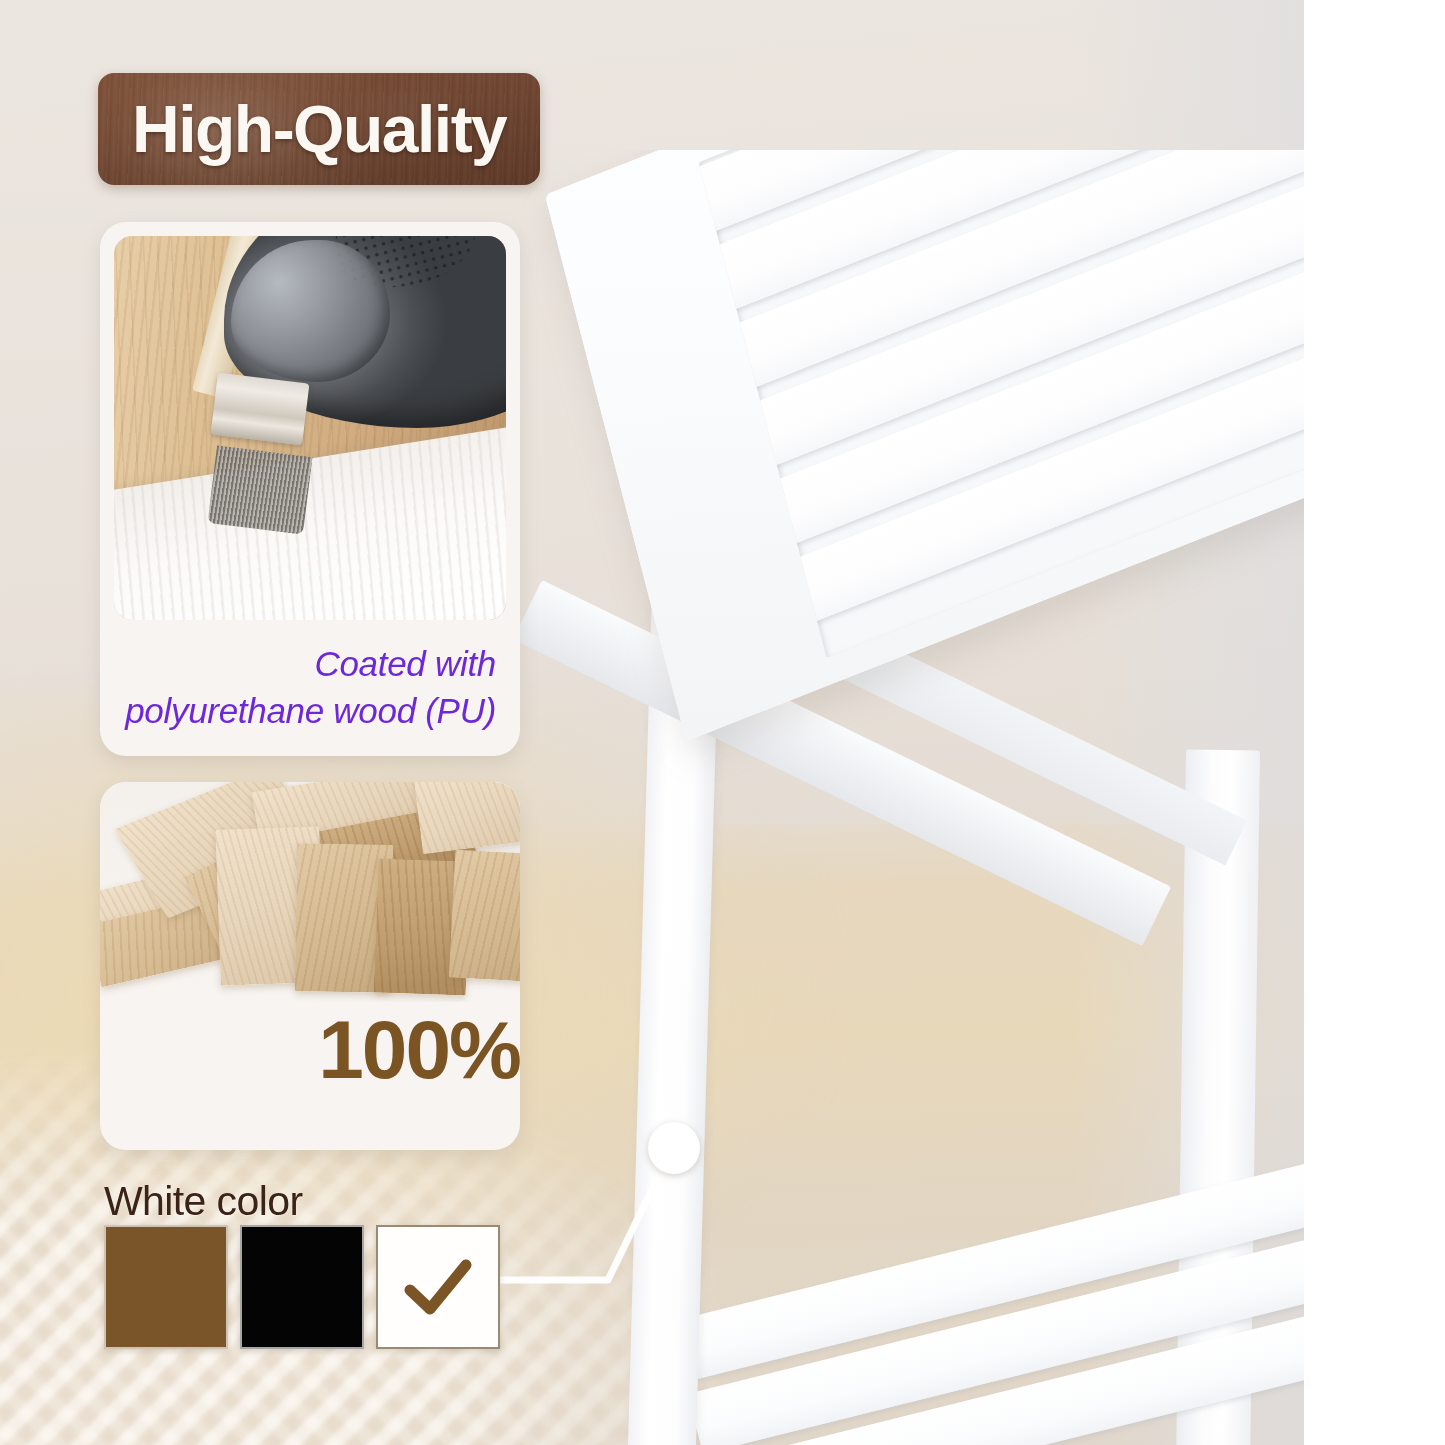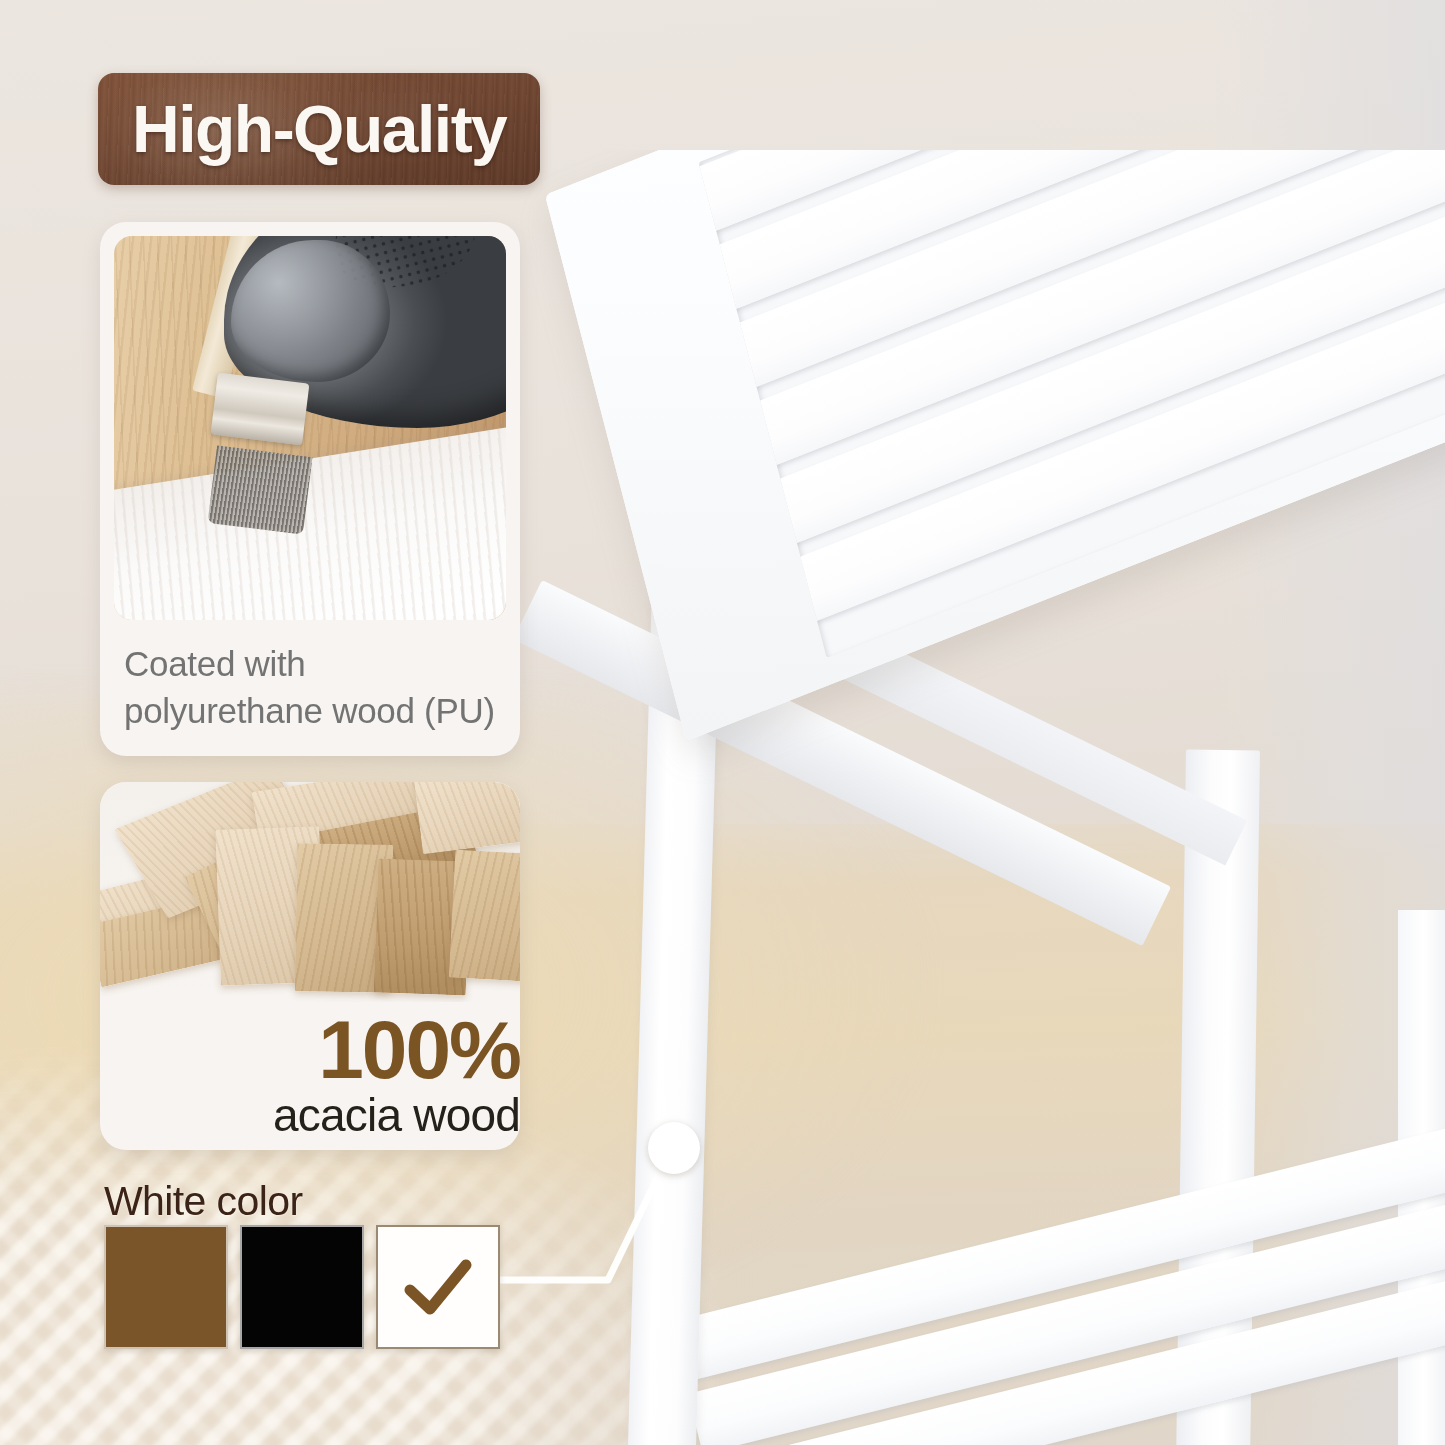--- a/index.html
+++ b/index.html
@@ -6,21 +6,21 @@
 
   html, body {
     width: 1445px;
     height: 1445px;
     overflow: hidden;
     font-family: "Liberation Sans", sans-serif;
   }
 
   #stage {
     position: relative;
-    width: 1445px;
+    width: 1304px;
     height: 1445px;
     background: #eae3dc;
     overflow: hidden;
   }
 
   
   .bg-wall {
     position: absolute;
     inset: 0;
     background:
@@ -471,27 +471,28 @@
     background:
       repeating-linear-gradient(84deg,
         rgba(128,92,50,0.22) 0px,
         rgba(128,92,50,0.22) 1.5px,
         transparent 2.5px, transparent 8px),
       linear-gradient(170deg, #cfb084 0%, #bf9c6e 60%, #ae8b5d 100%);
   }
 
   .card-caption {
     width: 100%;
-    text-align: left;
-    color: #737373;
+    text-align: right;
+    color: #6d28d9;
     font-size: 35px;
     font-weight: 500;
     line-height: 1.28;
     letter-spacing: -0.3px;
     padding: 22px 10px 0 10px;
+    font-style: italic;
   }
 
   #card-wood .wood-text {
     padding: 10px 0 0 0;
     text-align: right;
   }
   #txt-100 {
     color: #7b5424;
     font-size: 82px;
     font-weight: 700;
@@ -635,21 +636,20 @@
       <div class="wblock w-face-light" style="left:156px;top:-4px;  width:176px; height:70px;  transform:rotate(-9deg);"></div>
       <div class="wblock w-face-dark" style="left:206px;top:36px;  width:168px; height:62px;  transform:rotate(-11deg);"></div>
       <div class="wblock w-face-light" style="left:118px;top:46px;  width:104px; height:156px; transform:rotate(-2deg);"></div>
       <div class="wblock w-face-mid" style="left:196px;top:62px;  width:96px;  height:148px; transform:rotate(1deg);"></div>
       <div class="wblock w-face-dark" style="left:276px;top:78px;  width:92px;  height:134px; transform:rotate(2deg);"></div>
       <div class="wblock w-face-light" style="left:318px;top:-10px; width:140px; height:74px;  transform:rotate(-7deg);"></div>
       <div class="wblock w-face-mid" style="left:352px;top:70px;  width:96px;  height:128px; transform:rotate(3deg);"></div>
     </div>
     <div class="wood-text">
       <div id="txt-100">100%</div>
-      <div id="txt-acacia">acacia wood</div>
     </div>
   </div>
 
   <div id="callout">
     <svg width="300" height="260" viewBox="0 0 300 260">
       <polyline points="10,180 128,180 190,52" fill="none" stroke="#ffffff" stroke-width="7" stroke-linecap="round" stroke-linejoin="round" opacity="0.96"></polyline>
     </svg>
     <div id="callout-dot"></div>
   </div>
 

